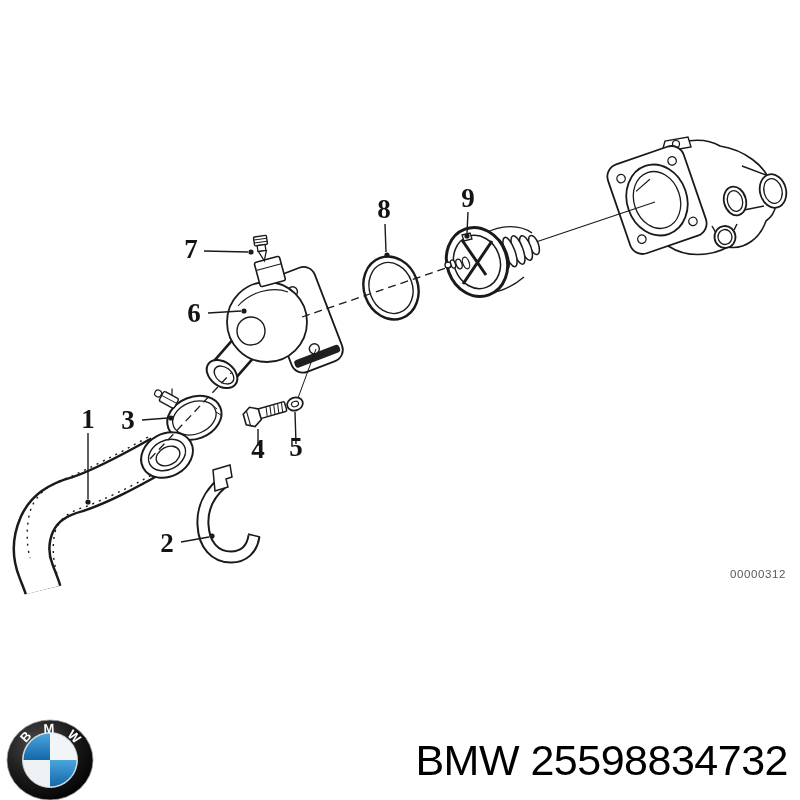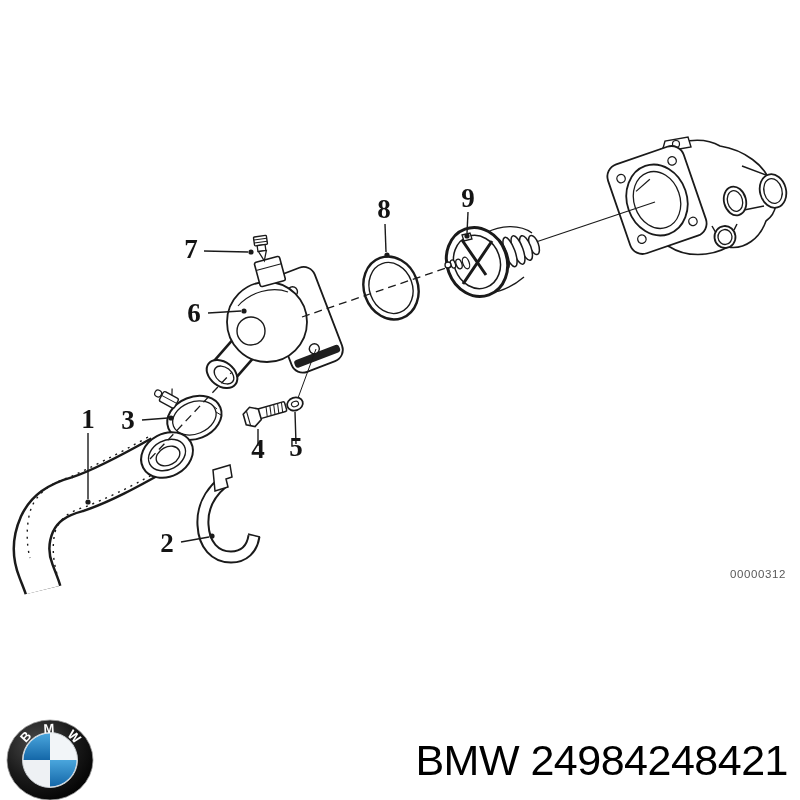--- a/index.html
+++ b/index.html
@@ -231,14 +231,14 @@
     <ellipse cx="46" cy="42" rx="43" ry="40" fill="url(#outerG)" stroke="#9a9a9a" stroke-width="0.8"></ellipse>
     <circle cx="46" cy="42" r="27.5" fill="#f4f7f9" stroke="#c9ced2" stroke-width="1"></circle>
     <path d="M46 42 L19.5 42 A26.5 26.5 0 0 1 46 15.5 Z" fill="url(#blueG)"></path>
     <path d="M46 42 L72.5 42 A26.5 26.5 0 0 1 46 68.5 Z" fill="url(#blueG)"></path>
     <path d="M46 42 L46 15.5 A26.5 26.5 0 0 1 72.5 42 Z" fill="#f2f5f8"></path>
     <path d="M46 42 L46 68.5 A26.5 26.5 0 0 1 19.5 42 Z" fill="#eef1f4"></path>
     <text x="22" y="23" text-anchor="middle" transform="rotate(-47 22 19)">B</text>
     <text x="45" y="15" text-anchor="middle" transform="rotate(-3 45 11)">M</text>
     <text x="70" y="23" text-anchor="middle" transform="rotate(44 70 19)">W</text>
   </svg>
-  <div class="footer-text"><span>BMW</span>&nbsp;<span>24984248421</span></div>
+  <div class="footer-text"><span>BMW</span>&nbsp;<span>25598834732</span></div>
 </div>
 
 </body></html>

